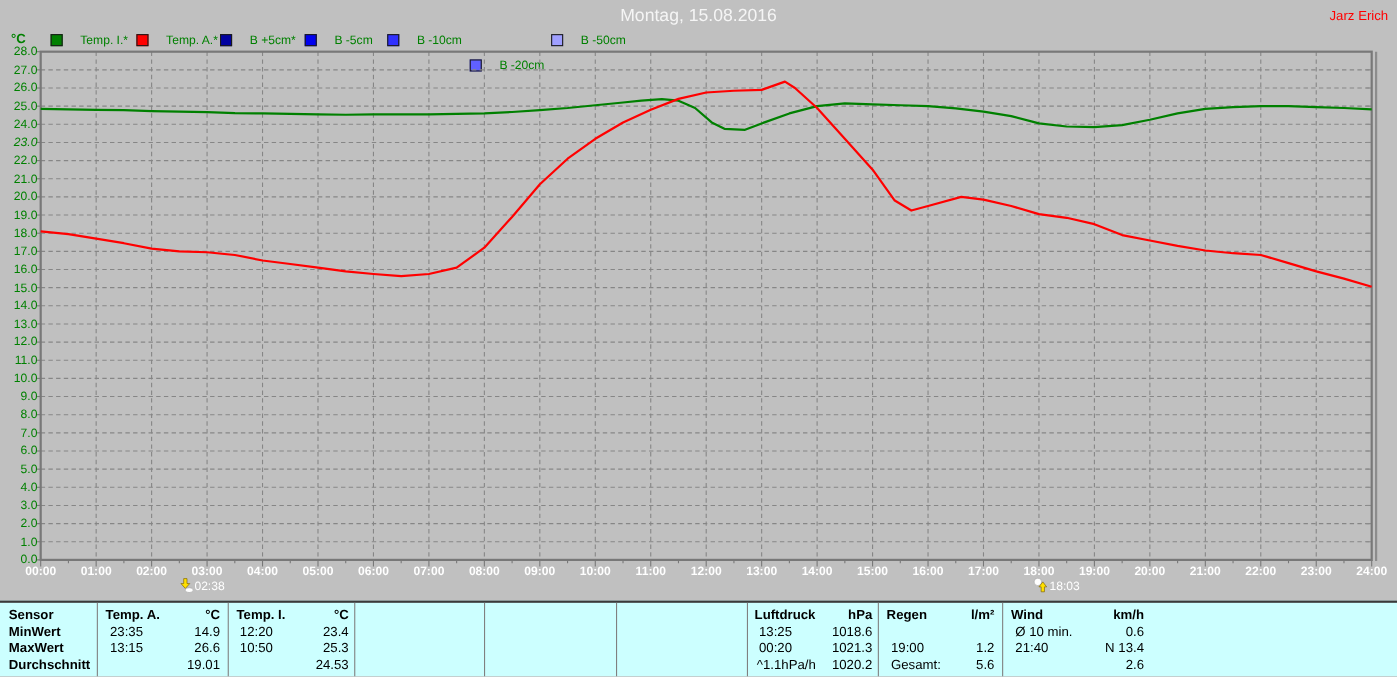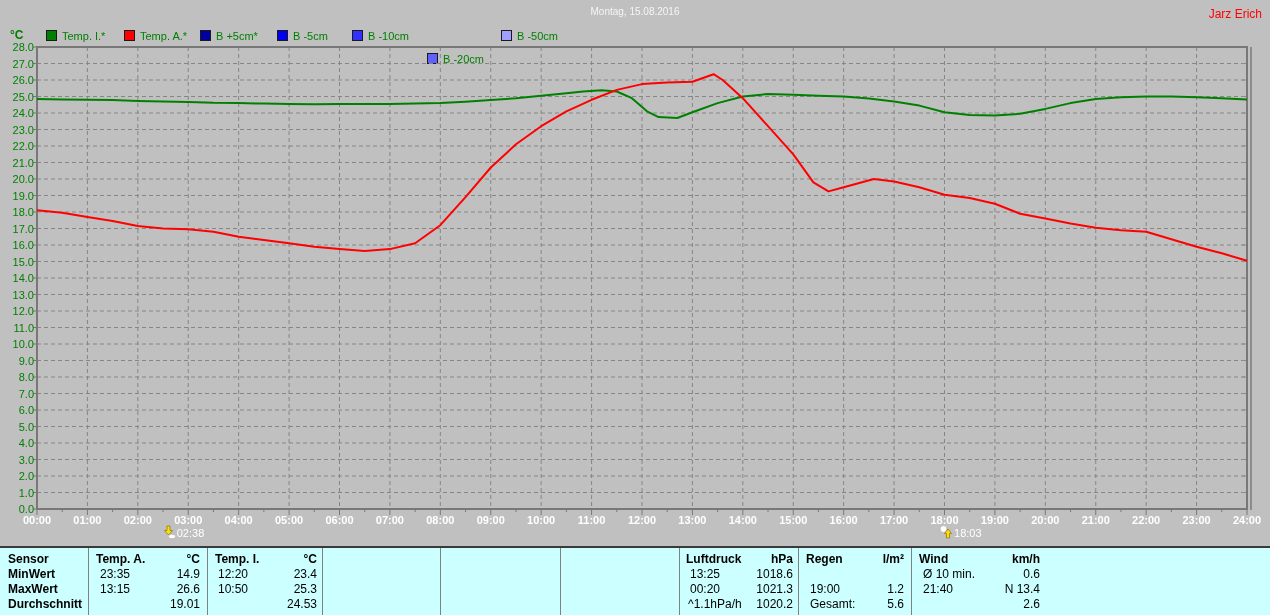--- a/index.html
+++ b/index.html
@@ -1,22 +1,22 @@
 <!DOCTYPE html>
 <html><head>
 <meta charset="utf-8">
 <style>
   html,body{margin:0;padding:0;}
   body{width:1270px;height:615px;background:#C0C0C0;position:relative;overflow:hidden;
        font-family:"Liberation Sans",sans-serif;}
   .abs{position:absolute;}
-  #title{top:6px;left:0;width:100%;text-align:center;color:#F5F5F5;font-size:10px;}
+  #title{top:6px;left:0;width:100%;text-align:center;color:#F5F5F5;font-size:16px;}
   #author{top:7px;right:8px;color:#FF0000;font-size:12px;}
   #unit-label{top:28px;left:10px;color:#008000;font-size:12px;font-weight:bold;}
-  .legend-item{top:30px;height:13px;display:flex;align-items:flex-start;gap:5px;
+  .legend-item{top:30px;height:13px;display:flex;align-items:center;gap:16px;
                color:#008000;font-size:11px;white-space:nowrap;cursor:default;}
   .swatch{width:9px;height:9px;border:1px solid #1a1a1a;flex:0 0 auto;}
   #chart-svg{top:0;left:0;}
   .ylab{color:#008000;font-size:11px;width:32px;text-align:right;left:2px;height:12px;line-height:12px;}
   .xlab{color:#FFFFFF;font-size:11px;width:44px;text-align:center;top:514px;height:13px;line-height:13px;font-weight:bold;}
   .marker-label{color:#FFFFFF;font-size:11px;top:527px;height:13px;line-height:13px;}
   .marker-icon{top:525px;width:14px;height:14px;}
   #stats-table{top:546px;left:0;width:1270px;height:69px;background:#CCFFFF;
                border-top:2px solid #3a3a3a;box-sizing:border-box;}
   .tdiv{position:absolute;top:0;bottom:0;width:1px;background:#808080;}
@@ -223,21 +223,21 @@
     <polyline points="37.0,99.0 62.2,99.5 87.4,99.8 112.6,100.1 137.8,101.0 163.0,101.5 188.3,101.9 213.5,102.8 238.7,103.1 263.9,103.6 289.1,103.9 314.3,104.3 339.5,103.9 364.7,103.9 389.9,103.9 415.1,103.6 440.3,103.1 465.5,101.8 490.8,100.1 516.0,98.2 541.2,95.7 566.4,93.2 583.0,91.5 601.7,90.2 616.8,91.5 631.9,98.2 647.0,111.3 658.6,117.1 677.3,118.0 692.4,112.2 717.6,103.1 742.8,96.5 768.0,94.0 793.3,94.8 818.5,95.7 843.7,96.5 868.9,98.5 894.1,101.5 919.3,105.6 944.5,112.2 969.7,115.0 994.9,115.5 1020.1,113.8 1045.3,108.9 1070.5,103.1 1095.8,99.0 1121.0,97.3 1146.2,96.5 1171.4,96.5 1196.6,97.3 1221.8,98.2 1247.0,99.5" fill="none" stroke="#008000" stroke-width="2" stroke-linejoin="round"></polyline>
     <polyline points="37.0,210.3 62.2,212.8 87.4,217.0 112.6,221.1 137.8,226.0 163.0,228.5 188.3,229.3 213.5,231.8 238.7,236.8 263.9,240.0 289.1,243.3 314.3,246.7 339.5,249.1 364.7,251.1 389.9,249.1 415.1,243.3 440.3,225.2 465.5,197.2 490.8,167.5 516.0,144.3 541.2,126.2 566.4,111.3 591.6,99.8 616.8,89.9 642.0,84.1 667.2,82.5 692.4,81.7 713.6,74.2 722.7,80.0 742.8,98.2 768.0,126.2 793.3,154.3 813.4,182.3 828.5,191.4 843.7,187.3 873.9,179.0 894.1,181.5 919.3,187.3 944.5,194.7 969.7,198.0 994.9,203.8 1020.1,213.7 1045.3,218.6 1070.5,223.5 1095.8,227.7 1121.0,230.2 1146.2,231.8 1171.4,239.2 1196.6,246.7 1221.8,253.3 1247.0,260.7" fill="none" stroke="#FF0000" stroke-width="2" stroke-linejoin="round"></polyline>
   </svg>
 
 <div id="ylabels">
     <div class="abs ylab" style="top: 41px;">28.0</div>
     <div class="abs ylab" style="top: 57.5px;">27.0</div>
     <div class="abs ylab" style="top: 74px;">26.0</div>
     <div class="abs ylab" style="top: 90.5px;">25.0</div>
     <div class="abs ylab" style="top: 107px;">24.0</div>
-    <div class="abs ylab" style="top: 123.5px;">23.0</div>
+    <div class="abs ylab" style="top: 123.5px; font-style: italic;">23.0</div>
     <div class="abs ylab" style="top: 140px;">22.0</div>
     <div class="abs ylab" style="top: 156.5px;">21.0</div>
     <div class="abs ylab" style="top: 173px;">20.0</div>
     <div class="abs ylab" style="top: 189.5px;">19.0</div>
     <div class="abs ylab" style="top: 206px;">18.0</div>
     <div class="abs ylab" style="top: 222.5px;">17.0</div>
     <div class="abs ylab" style="top: 239px;">16.0</div>
     <div class="abs ylab" style="top: 255.5px;">15.0</div>
     <div class="abs ylab" style="top: 272px;">14.0</div>
     <div class="abs ylab" style="top: 288.5px;">13.0</div>

